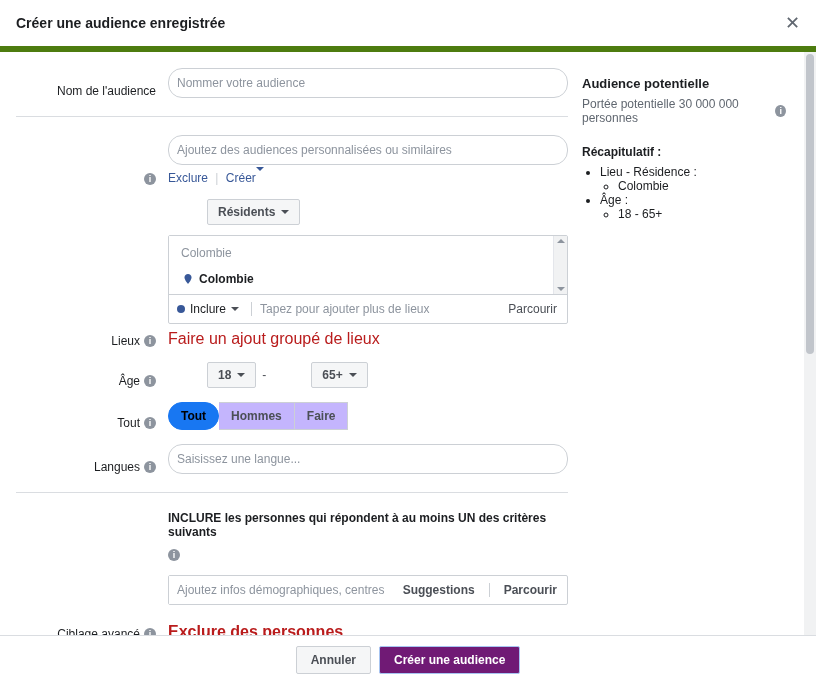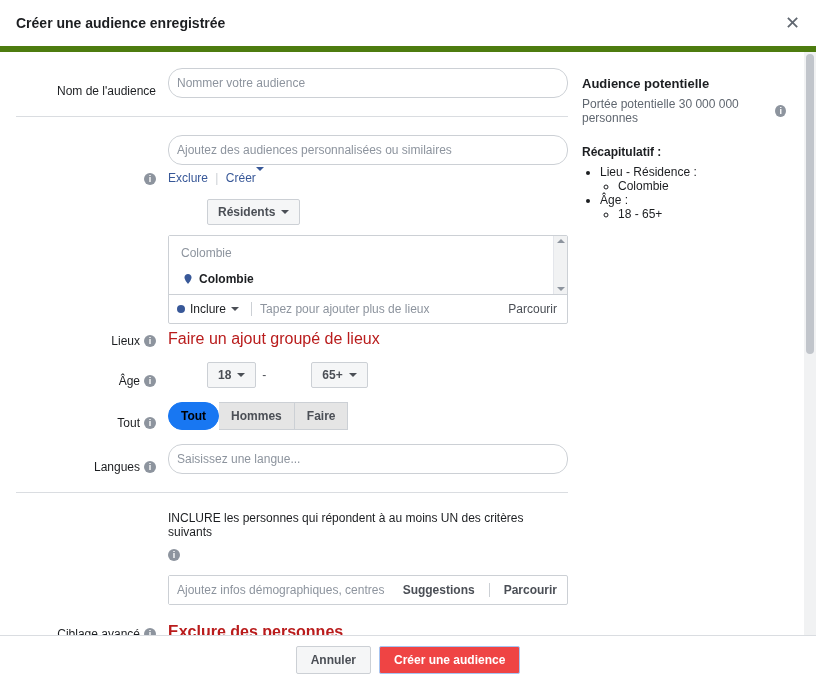--- a/index.html
+++ b/index.html
@@ -89,42 +89,42 @@
   .include-dd { display:flex; align-items:center; gap:5px; padding:6px 8px; font-size:12px; color:#1c1e21; cursor:pointer;}
   .include-dot { width:8px;height:8px;border-radius:50%;background:#385898; flex:none;}
   .loc-input-row input { flex:1; border:none; outline:none; padding:7px 4px; font-size:12px;}
   .loc-input-row input::placeholder{color:#8d949e;}
   .vbar{width:1px;height:14px;background:#ccd0d5;margin:0 4px;}
   .browse { padding:6px 10px; color:#4b4f56; font-size:12px; cursor:pointer;}
   .small-link { color:#b91c1c; font-size:16px; cursor:pointer; margin-top:6px; display:inline-block;}
   .age-row { display:flex; align-items:center; gap:6px;}
   .dash{color:#4b4f56;}
   .seg-group{display:flex;}
-  .seg-btn{border:1px solid #ccd0d5;background:#e5e5e5;padding:6px 12px;font-size:12px;color:#4b4f56;cursor:pointer;font-weight:bold;}
+  .seg-btn{border:1px solid #ccd0d5;background:#c4b5fd;padding:6px 12px;font-size:12px;color:#4b4f56;cursor:pointer;font-weight:bold;}
   .seg-btn + .seg-btn{border-left:none;}
   .seg-btn.active{background:#1877f2;color:#000000;border-color:#1877f2;border-radius:14px;}
   .section-divider{border:none;border-top:1px solid #dadde1;margin:18px 0;}
-  .adv-heading{font-size:12px;font-weight:normal;margin-bottom:8px;display:flex;align-items:center;gap:6px;}
+  .adv-heading{font-size:12px;font-weight:bold;margin-bottom:8px;display:flex;align-items:center;gap:6px;}
   .adv-input-row{display:flex;align-items:center;border:1px solid #ccd0d5;border-radius:2px;}
   .adv-input-row input{flex:1;border:none;outline:none;padding:7px 8px;font-size:12px;}
   .adv-input-row input::placeholder{color:#8d949e;}
   .adv-btn{padding:6px 10px;color:#4b4f56;font-size:12px;cursor:pointer;font-weight:bold;}
   .summary-title{font-weight:bold;font-size:13px;margin-bottom:6px;}
   .summary-text{color:#606770;font-size:12px;margin-bottom:20px;display:flex;align-items:center;gap:4px;}
   .recap-title{font-weight:bold;font-size:12px;margin-bottom:6px;}
   .recap ul{list-style:disc;padding-left:18px;font-size:12px;color:#1c1e21;}
   .recap ul ul{list-style:circle;}
   .modal-footer{
     border-top:1px solid #dadde1;
     padding:10px 16px;
     display:flex;justify-content:center;gap:8px;
     background:#fff;
   }
   .btn{padding:6px 14px;font-size:12px;border-radius:2px;cursor:pointer;border:1px solid #ccd0d5;background:#f5f6f7;color:#4b4f56;font-weight:bold;}
-  .btn-primary{background:#ef4444;color:#fff;border-color:#a7c5f2;}
+  .btn-primary{background:#701a75;color:#fff;border-color:#a7c5f2;}
   .body-scroll{position:absolute;right:0;top:0;bottom:0;width:12px;background:#f1f2f3;}
   .body-scroll-thumb{position:absolute;left:2px;right:2px;top:2px;height:300px;background:#c1c5cb;border-radius:4px;}
 </style>
 </head>
 <body>
 
 <div class="modal">
   <div class="modal-header">
     <div class="modal-title">Créer une audience enregistrée</div>
     <div class="close-x">✕</div>

